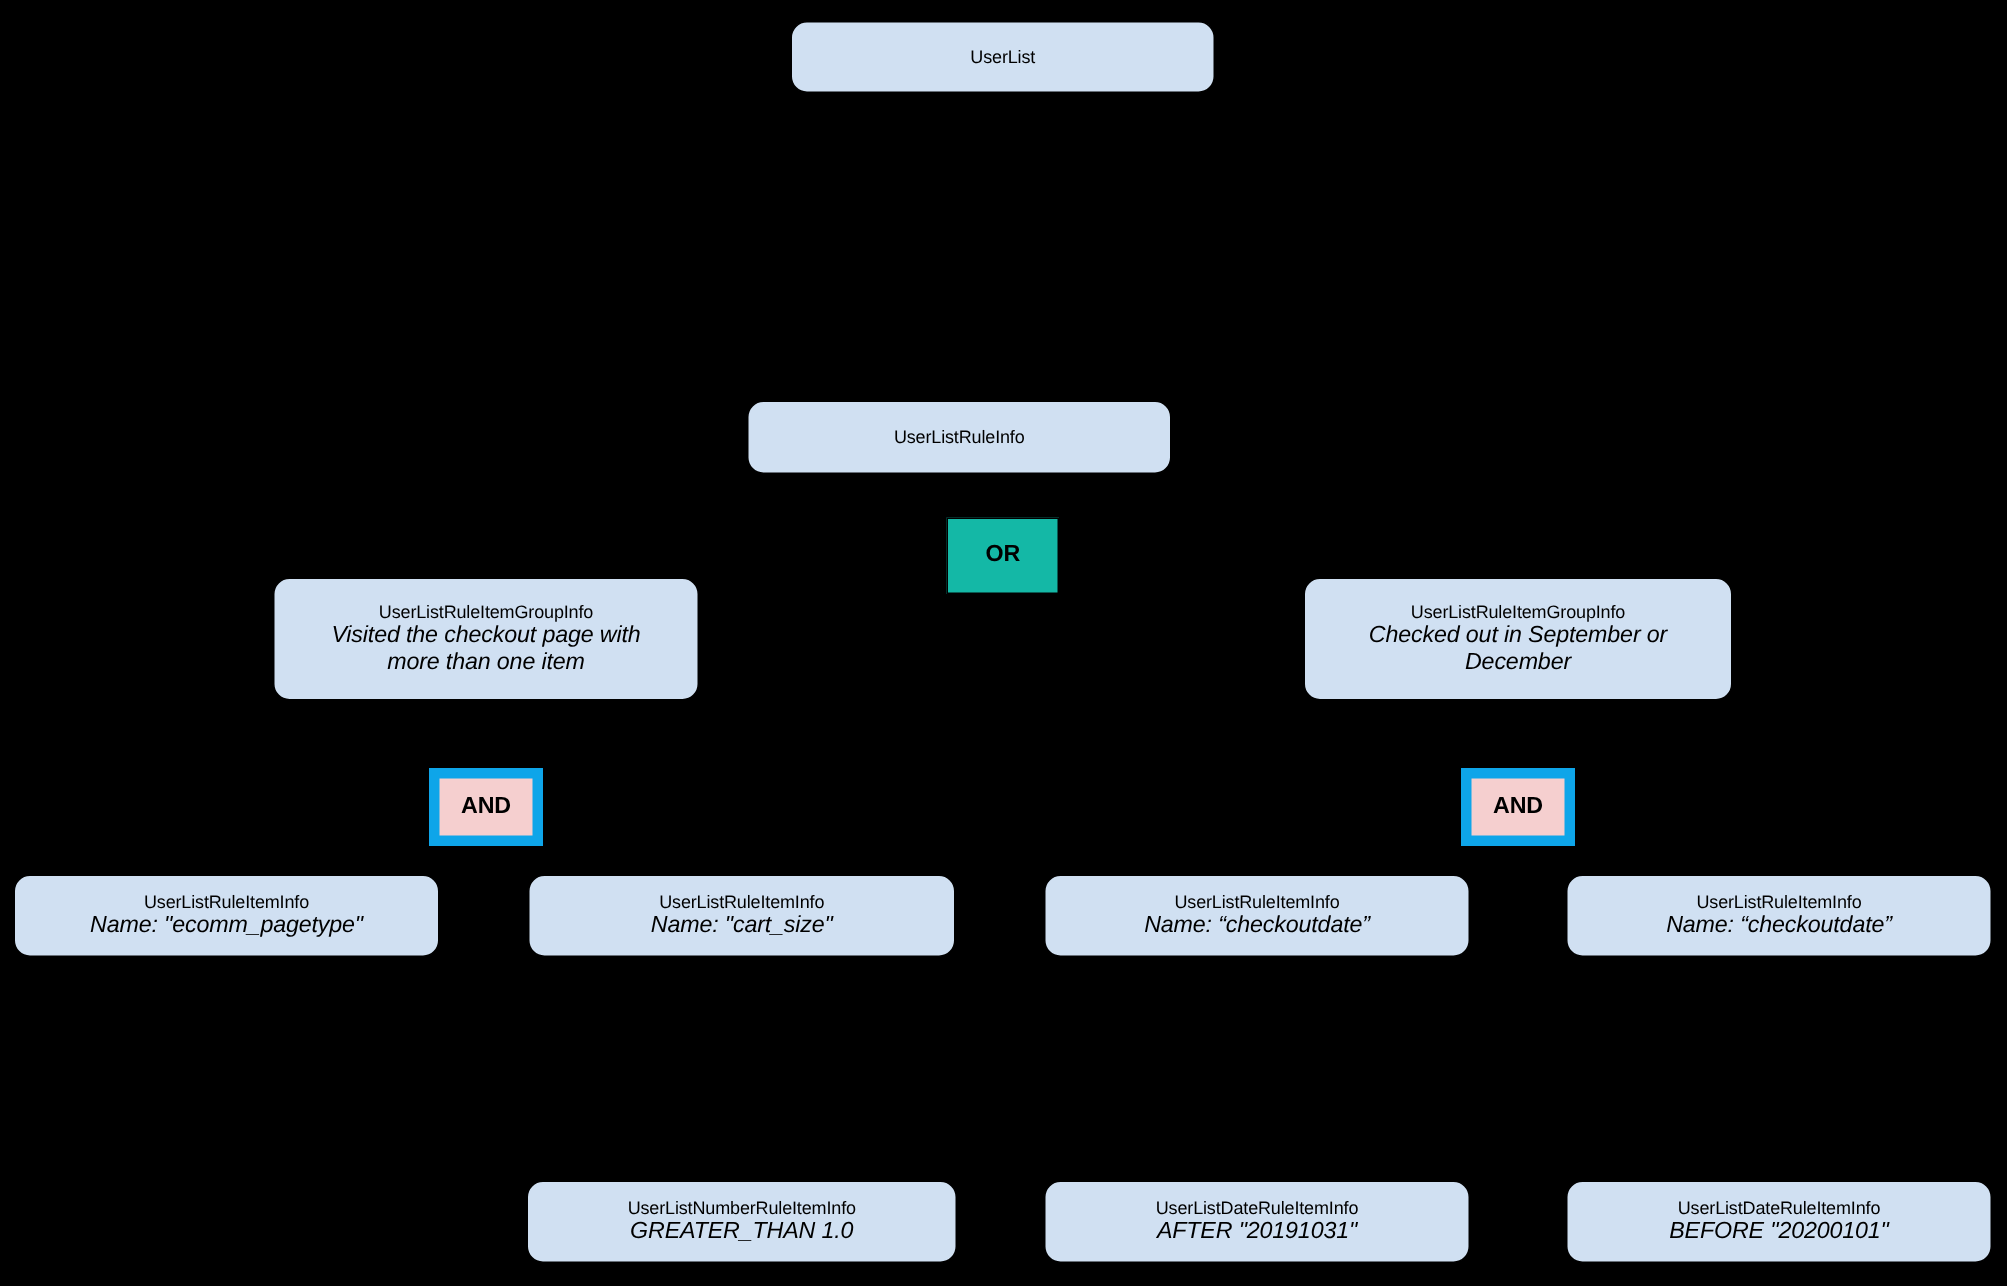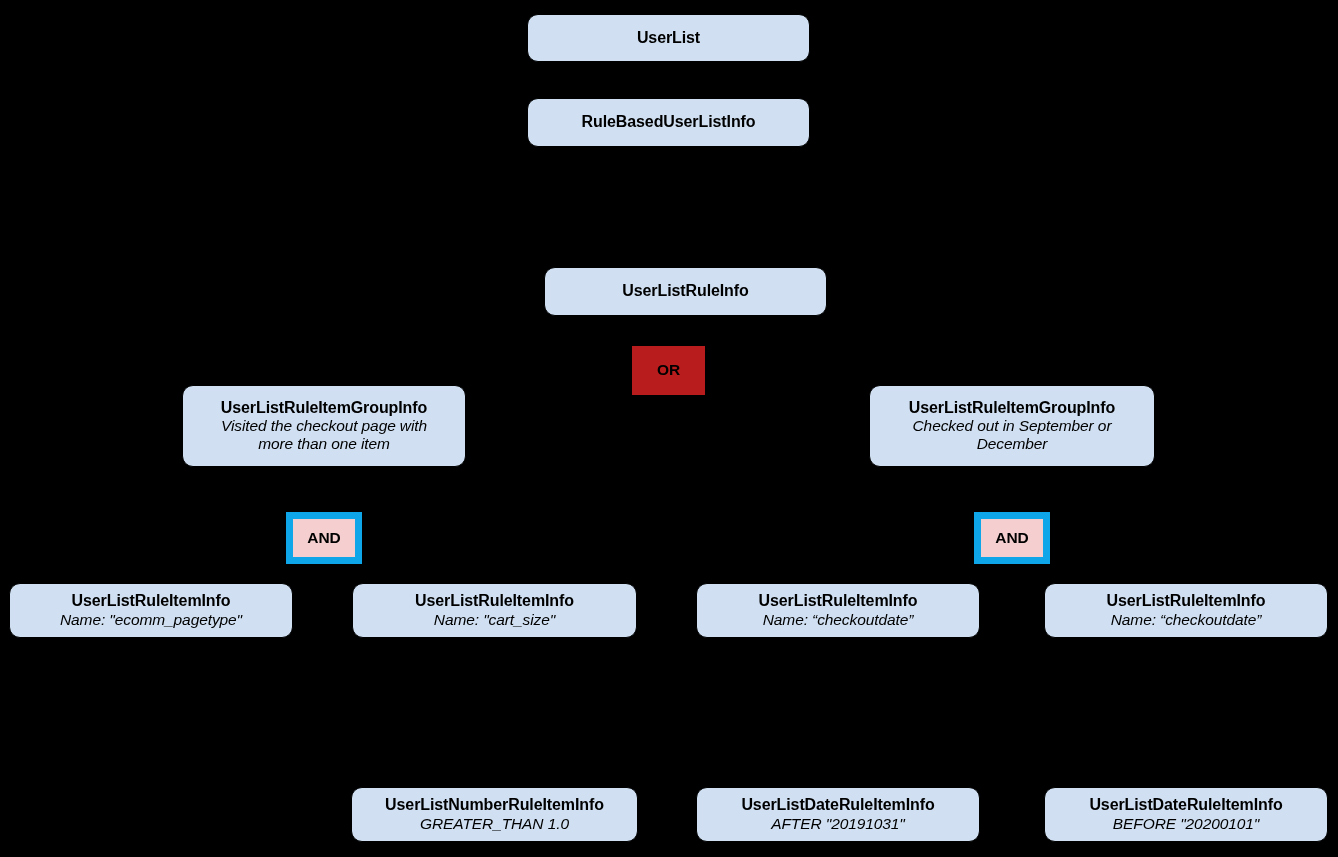--- a/index.html
+++ b/index.html
@@ -33,33 +33,33 @@
     text-align: center;
     color: #000000;
     line-height: 1.17;
   }
   .node.blue {
     background: #d0e0f2;
     border: 1px solid #000000;
     border-radius: 11px;
   }
   .node.green {
-    background: #b91c1c;
+    background: #14b8a6;
     border: 1px solid #000000;
     border-radius: 0;
   }
   .node.pink {
     background: #f5cfcf;
     border: 7px solid #0ea5e9;
     border-radius: 0;
     text-align: center;
   }
   .node .title {
-    font-weight: bold;
-    font-size: 16px;
+    font-weight: normal;
+    font-size: 12px;
     letter-spacing: -0.1px;
     white-space: nowrap;
   }
   .node .subtitle {
     font-style: italic;
     font-size: 15.5px;
     letter-spacing: -0.1px;
     padding: 0 21px;
   }
   .node.op .title {
@@ -106,26 +106,23 @@
       <polygon points="668,267 662,255 674,255"></polygon>
       <polygon points="330,386 318,381 325,372"></polygon>
       <polygon points="1000,386 1012,381 1005,372"></polygon>
     </g>
   </svg>
 
   <div class="node blue" style="left:527px; top:14px; width:283px; height:48px;">
     <div class="title">UserList</div>
   </div>
 
-  <div class="node blue" style="left:527px; top:98px; width:283px; height:49px;">
-    <div class="title">RuleBasedUserListInfo</div>
-  </div>
 
 
-  <div class="node blue" style="left:544px; top:267px; width:283px; height:49px;">
+  <div class="node blue" style="left:498px; top:267px; width:283px; height:49px;">
     <div class="title">UserListRuleInfo</div>
   </div>
 
   <div class="node green op" style="left:631px; top:345px; width:75px; height:51px;">
     <div class="title">OR</div>
   </div>
 
   <div class="node blue" style="left:182px; top:385px; width:284px; height:82px;">
     <div class="title">UserListRuleItemGroupInfo</div>
     <div class="subtitle">Visited the checkout page with more than one item</div>

